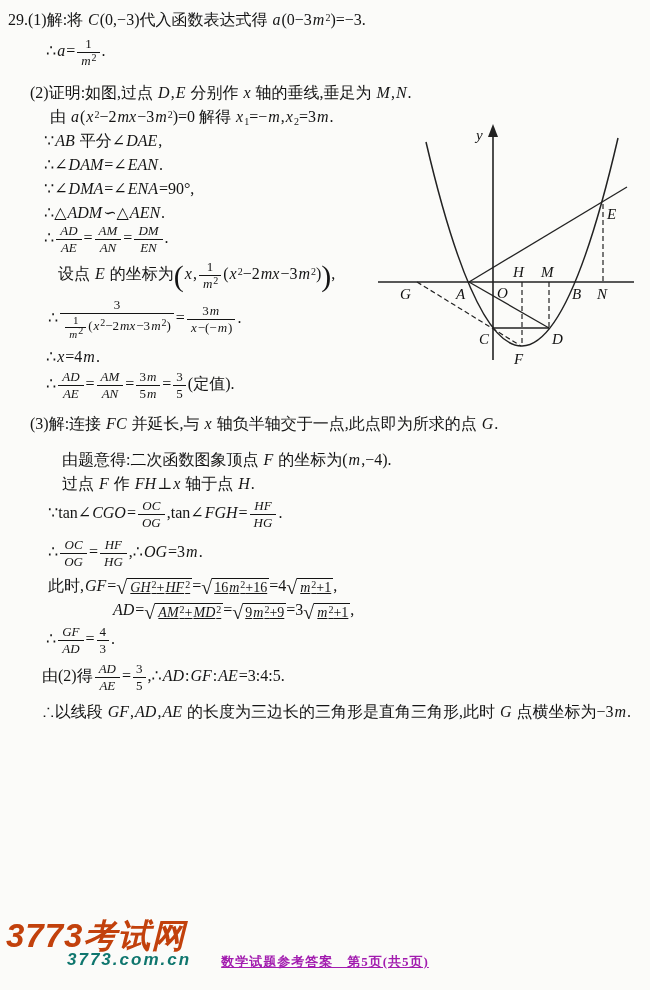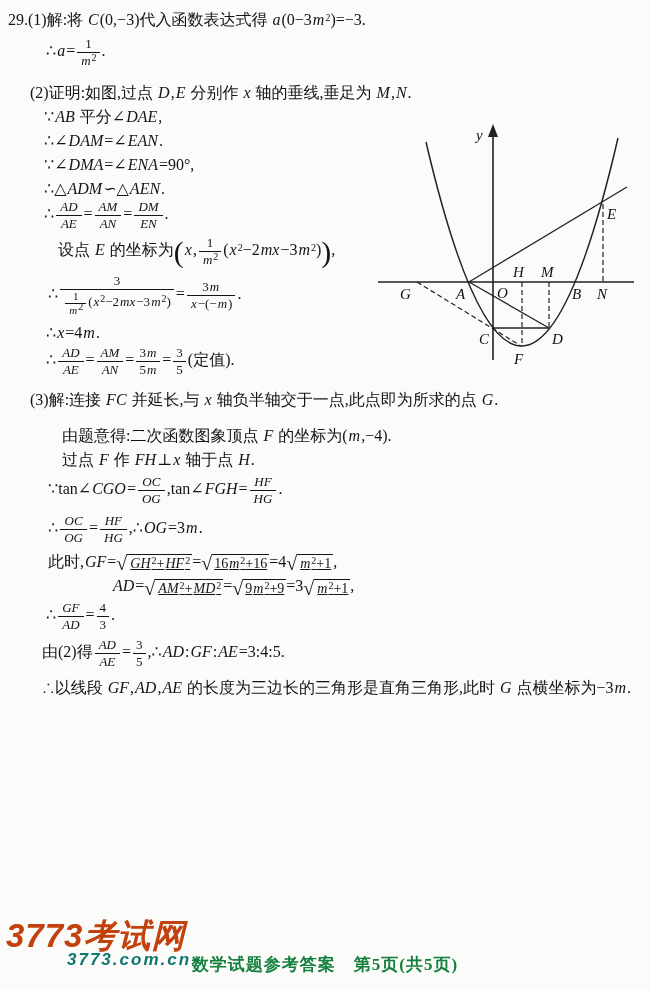--- a/index.html
+++ b/index.html
@@ -19,31 +19,32 @@
   .rbody{display:inline-block;border-top:1.3px solid #141414;padding:0 2px;font-size:14px;line-height:17px;text-decoration:underline;}
   .bigp{font-size:30px;font-weight:400;vertical-align:middle;line-height:26px;}
   .figure{position:absolute;left:374px;top:120px;width:272px;height:246px;}
   .figure path,.figure line{fill:none;stroke:#222;}
   .figure text{font-family:"Liberation Serif","DejaVu Serif",serif;font-style:italic;font-size:15px;fill:#111;}
   .logo{position:absolute;left:6px;top:914px;font-family:"Liberation Sans","DejaVu Sans",sans-serif;
         font-style:italic;font-weight:bold;font-size:33px;letter-spacing:1px;}
   .logo-url{position:absolute;left:30px;top:950px;font-family:"Liberation Sans","DejaVu Sans",sans-serif;
         font-style:italic;font-weight:bold;font-size:17px;letter-spacing:2px;}
   .footer-title{position:absolute;left:0;top:953px;width:100%;text-align:center;
-        font-size:17px;font-weight:bold;letter-spacing:1px;color:#15803d;}
+        font-size:13px;font-weight:bold;letter-spacing:1px;color:#a21caf;text-decoration:underline;}
 </style>
 </head>
 <body>
 
 <div class="page">
 
   <div class="solution">
       <div class="line" style="margin-left: 8px; margin-top: 0px;">29.(1)解:将 <span class="mi">C</span>(0,−3)代入函数表达式得 <span class="mi">a</span>(0−3<span class="mi">m</span><sup>2</sup>)=−3.</div>
       <div class="line" style="margin-left: 46px; margin-top: 6px;">∴<span class="mi">a</span>=<span class="frac"><span class="fn">1</span><span class="fd"><span class="mi">m</span><sup>2</sup></span></span>.</div>
       <div class="line" style="margin-left: 30px; margin-top: 14px;">(2)证明:如图,过点 <span class="mi">D</span>,<span class="mi">E</span> 分别作 <span class="mi">x</span> 轴的垂线,垂足为 <span class="mi">M</span>,<span class="mi">N</span>.</div>
+      <div class="line" style="margin-left: 50px; margin-top: 4px;">由 <span class="mi">a</span>(<span class="mi">x</span><sup>2</sup>−2<span class="mi">mx</span>−3<span class="mi">m</span><sup>2</sup>)=0 解得 <span class="mi">x</span><sub>1</sub>=−<span class="mi">m</span>,<span class="mi">x</span><sub>2</sub>=3<span class="mi">m</span>.</div>
       <div class="line" style="margin-left: 44px; margin-top: 4px;">∵<span class="mi">AB</span> 平分∠<span class="mi">DAE</span>,</div>
       <div class="line" style="margin-left: 44px; margin-top: 4px;">∴∠<span class="mi">DAM</span>=∠<span class="mi">EAN</span>.</div>
       <div class="line" style="margin-left: 44px; margin-top: 4px;">∵∠<span class="mi">DMA</span>=∠<span class="mi">ENA</span>=90°,</div>
       <div class="line" style="margin-left: 44px; margin-top: 4px;">∴△<span class="mi">ADM</span>∽△<span class="mi">AEN</span>.</div>
       <div class="line" style="margin-left: 44px; margin-top: 0px;">∴<span class="frac"><span class="fn"><span class="mi">AD</span></span><span class="fd"><span class="mi">AE</span></span></span>=<span class="frac"><span class="fn"><span class="mi">AM</span></span><span class="fd"><span class="mi">AN</span></span></span>=<span class="frac"><span class="fn"><span class="mi">DM</span></span><span class="fd"><span class="mi">EN</span></span></span>.</div>
       <div class="line" style="margin-left: 58px; margin-top: 3px;">设点 <span class="mi">E</span> 的坐标为<span class="bigp">(</span><span class="mi">x</span>,<span class="frac"><span class="fn">1</span><span class="fd"><span class="mi">m</span><sup>2</sup></span></span>(<span class="mi">x</span><sup>2</sup>−2<span class="mi">mx</span>−3<span class="mi">m</span><sup>2</sup>)<span class="bigp">)</span>,</div>
       <div class="line" style="margin-left: 48px; margin-top: 5px;">∴<span class="frac"><span class="fn">3</span><span class="fd"><span class="frac"><span class="fn">1</span><span class="fd"><span class="mi">m</span><sup>2</sup></span></span>(<span class="mi">x</span><sup>2</sup>−2<span class="mi">mx</span>−3<span class="mi">m</span><sup>2</sup>)</span></span>=<span class="frac"><span class="fn">3<span class="mi">m</span></span><span class="fd"><span class="mi">x</span>−(−<span class="mi">m</span>)</span></span>.</div>
       <div class="line" style="margin-left: 46px; margin-top: 6px;">∴<span class="mi">x</span>=4<span class="mi">m</span>.</div>
       <div class="line" style="margin-left: 46px; margin-top: 2px;">∴<span class="frac"><span class="fn"><span class="mi">AD</span></span><span class="fd"><span class="mi">AE</span></span></span>=<span class="frac"><span class="fn"><span class="mi">AM</span></span><span class="fd"><span class="mi">AN</span></span></span>=<span class="frac"><span class="fn">3<span class="mi">m</span></span><span class="fd">5<span class="mi">m</span></span></span>=<span class="frac"><span class="fn">3</span><span class="fd">5</span></span>(定值).</div>
       <div class="line" style="margin-left: 30px; margin-top: 12px;">(3)解:连接 <span class="mi">FC</span> 并延长,与 <span class="mi">x</span> 轴负半轴交于一点,此点即为所求的点 <span class="mi">G</span>.</div>

